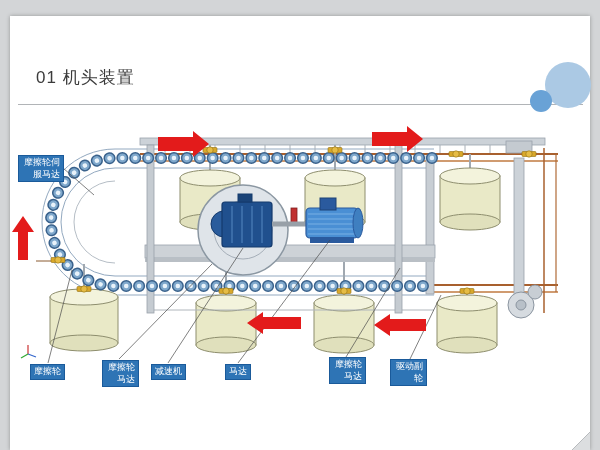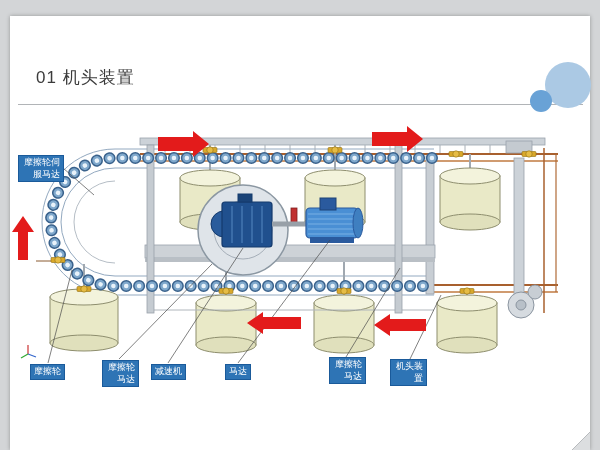--- a/index.html
+++ b/index.html
@@ -195,15 +195,15 @@
     <polygon fill="#e31b1b" points="247,315 263,304 263,309 301,309 301,321 263,321 263,326"></polygon>
     <polygon fill="#e31b1b" points="374,317 390,306 390,311 426,311 426,323 390,323 390,328"></polygon>
   </svg>
 
   <div class="callout" style="left:18px;top:147px;width:46px">摩擦轮伺服马达</div>
   <div class="callout" style="left:30px;top:356px">摩擦轮</div>
   <div class="callout" style="left:102px;top:352px;width:37px">摩擦轮马达</div>
   <div class="callout" style="left:151px;top:356px">减速机</div>
   <div class="callout" style="left:225px;top:356px">马达</div>
   <div class="callout" style="left:329px;top:349px;width:37px">摩擦轮马达</div>
-  <div class="callout" style="left:390px;top:351px;width:37px">机头装置</div>
+  <div class="callout" style="left:390px;top:351px;width:37px">驱动副轮</div>
 
 </div>
 
 </body></html>

